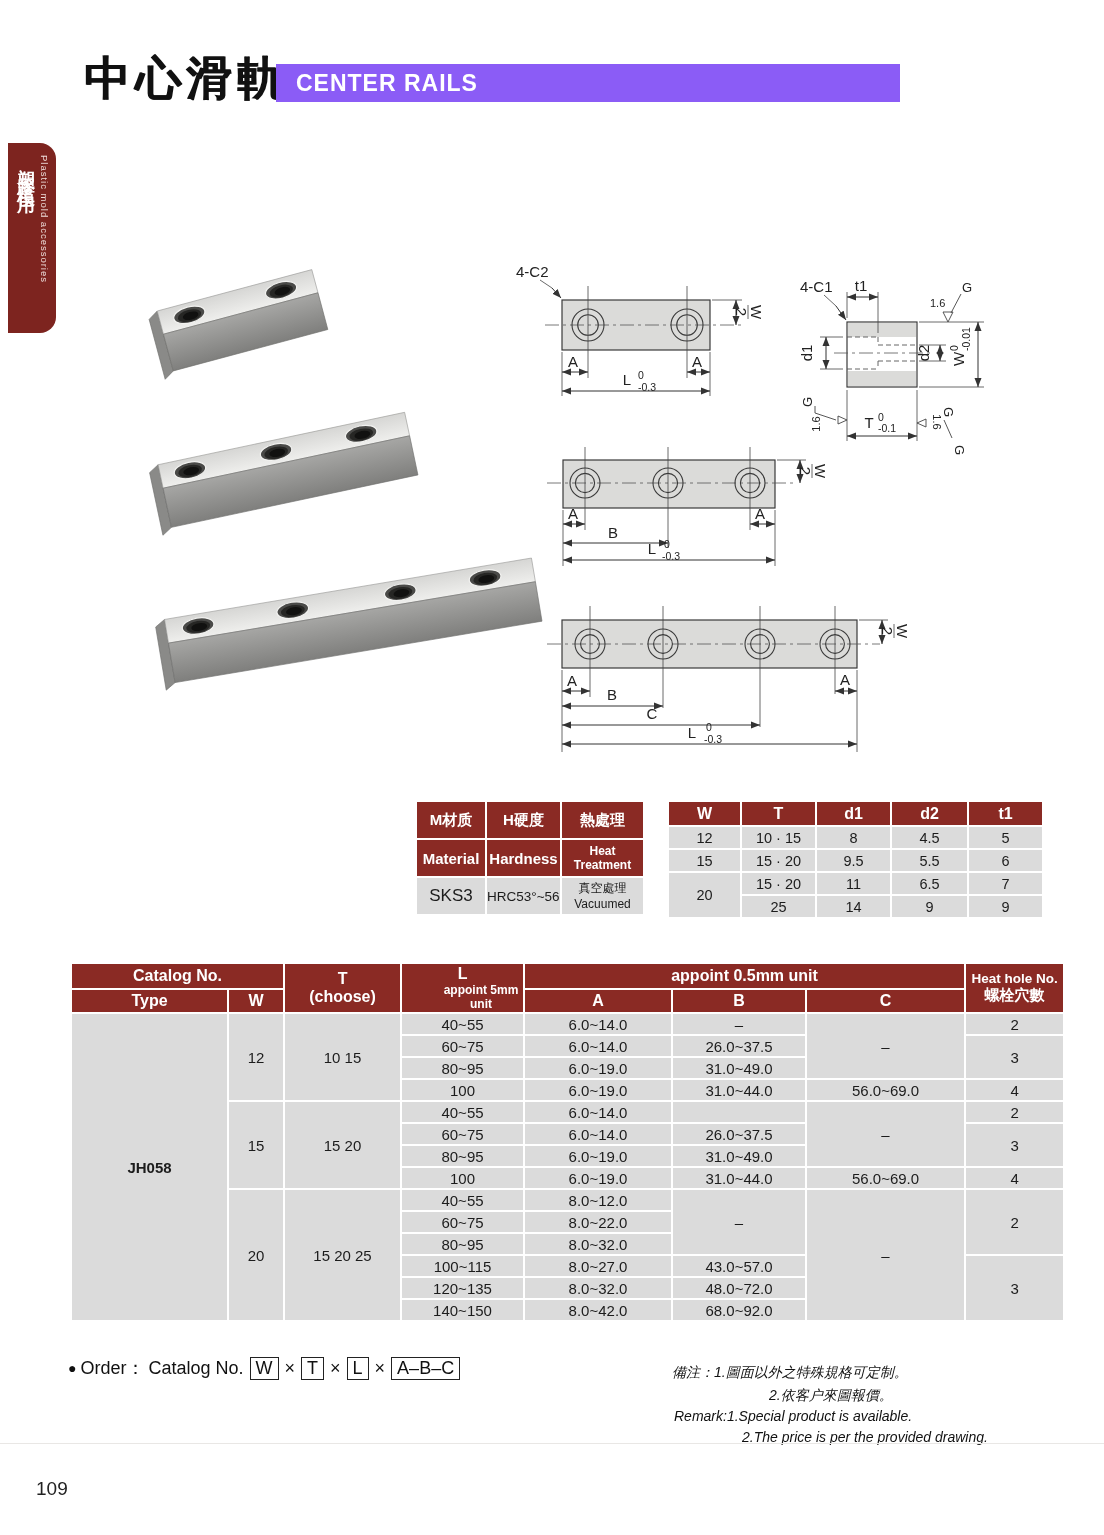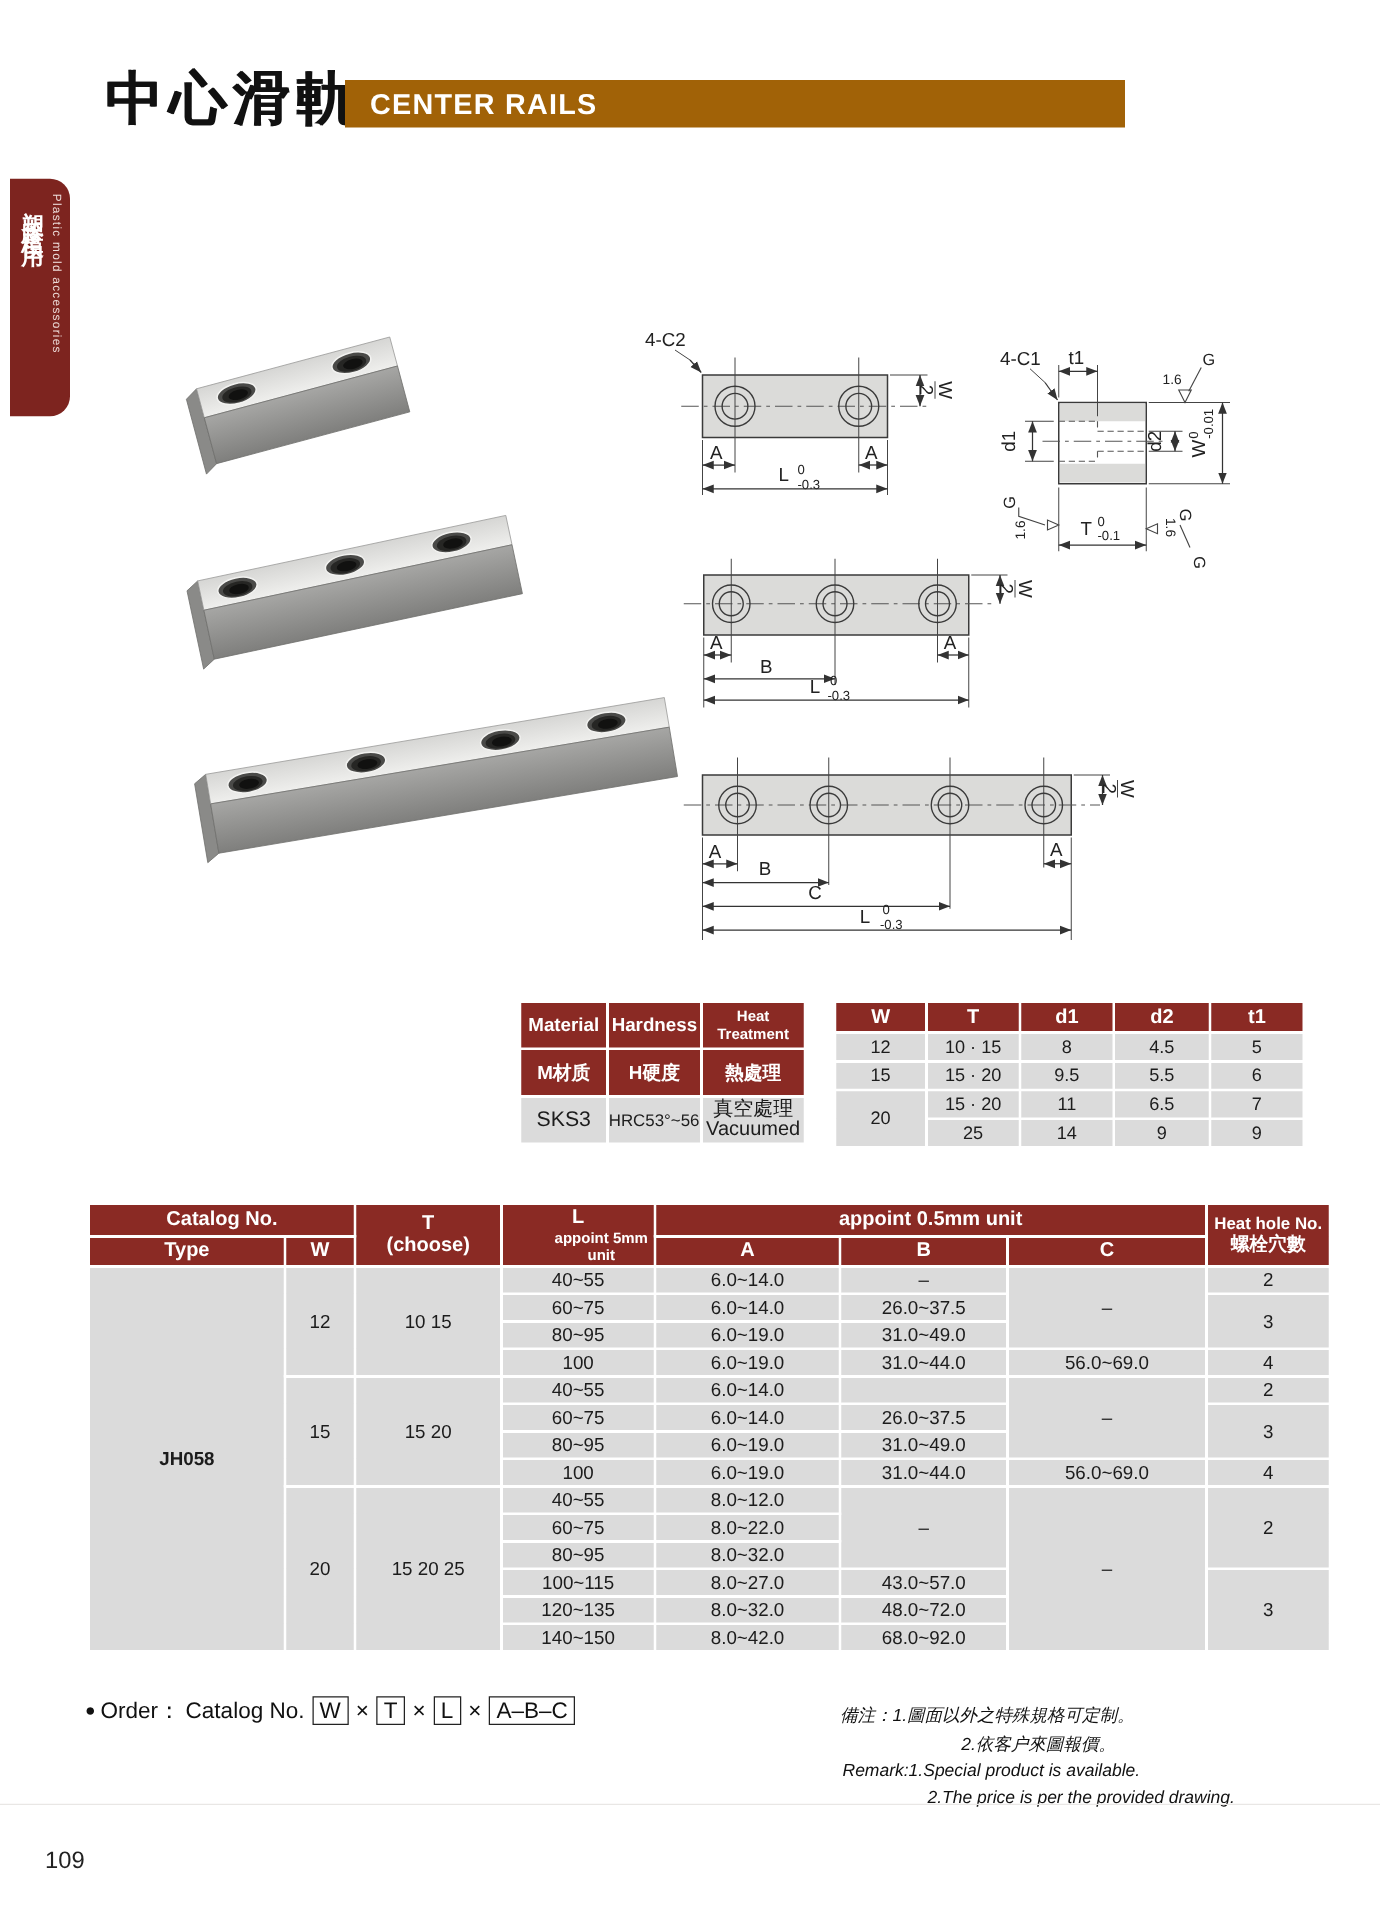--- a/index.html
+++ b/index.html
@@ -2,42 +2,42 @@
 <html><head>
 <meta charset="utf-8">
 <style>
   html,body{margin:0;padding:0;background:#fff;}
   #page{position:relative;width:1104px;height:1535px;background:#ffffff;overflow:hidden;
         font-family:"Liberation Sans",sans-serif;color:#1b1b1b;}
 
   
   .title-zh{position:absolute;left:84px;top:48px;font-size:46px;font-weight:900;
             letter-spacing:5px;color:#111;text-shadow:1px 0 0 #111;}
-  .banner{position:absolute;left:276px;top:64px;width:624px;height:38px;background:#a16207;}
+  .banner{position:absolute;left:276px;top:64px;width:624px;height:38px;background:#8b5cf6;}
   .banner span{display:block;padding-left:20px;line-height:38px;color:#fff;
                font-size:23px;font-weight:bold;letter-spacing:1px;}
 
   
   .side-tab{position:absolute;left:8px;top:143px;width:48px;height:190px;background:#7d241f;
             border-radius:0 16px 16px 0;display:flex;justify-content:center;align-items:flex-start;padding-top:12px;box-sizing:border-box;}
   .side-zh{writing-mode:vertical-rl;text-orientation:upright;color:#fff;font-size:18px;
            letter-spacing:9px;font-weight:bold;}
   .side-en{writing-mode:vertical-rl;color:#eddcd9;font-size:9.5px;letter-spacing:1px;margin-left:1px;}
 
   
   table{border-collapse:collapse;table-layout:fixed;}
   th,td{border:2px solid #fff;text-align:center;vertical-align:middle;padding:0;overflow:hidden;}
   th{background:#8a2a24;color:#fff;font-weight:bold;}
   td{background:#dbdbdb;color:#1c1c1c;}
 
   .mat-table{position:absolute;left:415px;top:800px;width:228px;font-size:15px;}
   .mat-table th{height:36px;font-size:15px;}
   .mat-table .sm{font-size:12px;}
   .mat-table td{height:36px;font-size:15px;}
-  .mat-table .two{font-size:16px;line-height:16px;}
+  .mat-table .two{font-size:12px;line-height:16px;}
 
   .spec-table{position:absolute;left:667px;top:800px;width:375px;}
   .spec-table th{height:23px;font-size:16px;}
   .spec-table td{height:21px;font-size:14.5px;}
 
   .cat-table{position:absolute;left:70px;top:962px;width:993px;}
   .cat-table th{font-size:16px;}
   .cat-table .h1 th{height:24px;}
   .cat-table .h2 th{height:22px;}
   .cat-table td{height:20px;font-size:15px;}
@@ -334,28 +334,28 @@
   </svg>
 
   <table class="mat-table">
     <colgroup>
         <col style="width:70px">
         <col style="width:75px">
         <col style="width:83px">
       </colgroup>
     <tbody>
         <tr>
+      <th>M材质</th>
+      <th>H硬度</th>
+      <th>熱處理</th>
+    </tr>
+    <tr>
       <th>Material</th>
       <th>Hardness</th>
       <th class="sm">Heat Treatment</th>
-    </tr>
-    <tr>
-      <th>M材质</th>
-      <th>H硬度</th>
-      <th>熱處理</th>
     </tr>
     <tr>
       <td style="font-size:17px;text-align:center;">SKS3</td>
       <td style="font-size:13.5px;">HRC53°~56°</td>
       <td class="two">
         <div>真空處理</div>
         <div>Vacuumed</div>
       </td>
     </tr>
   </tbody>

